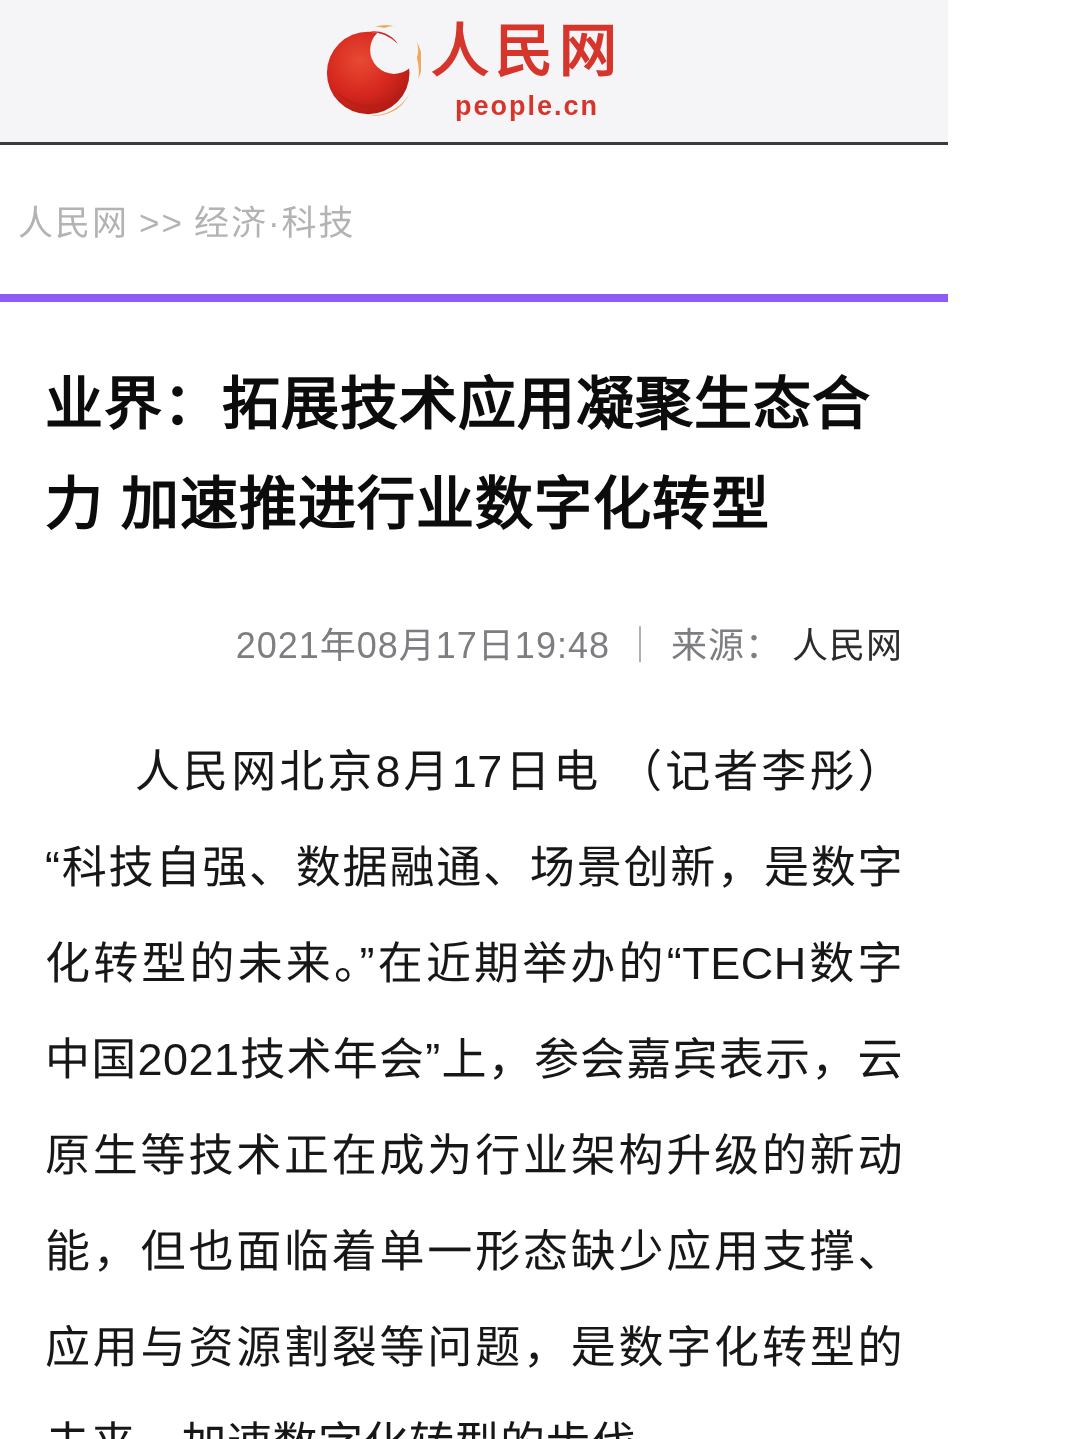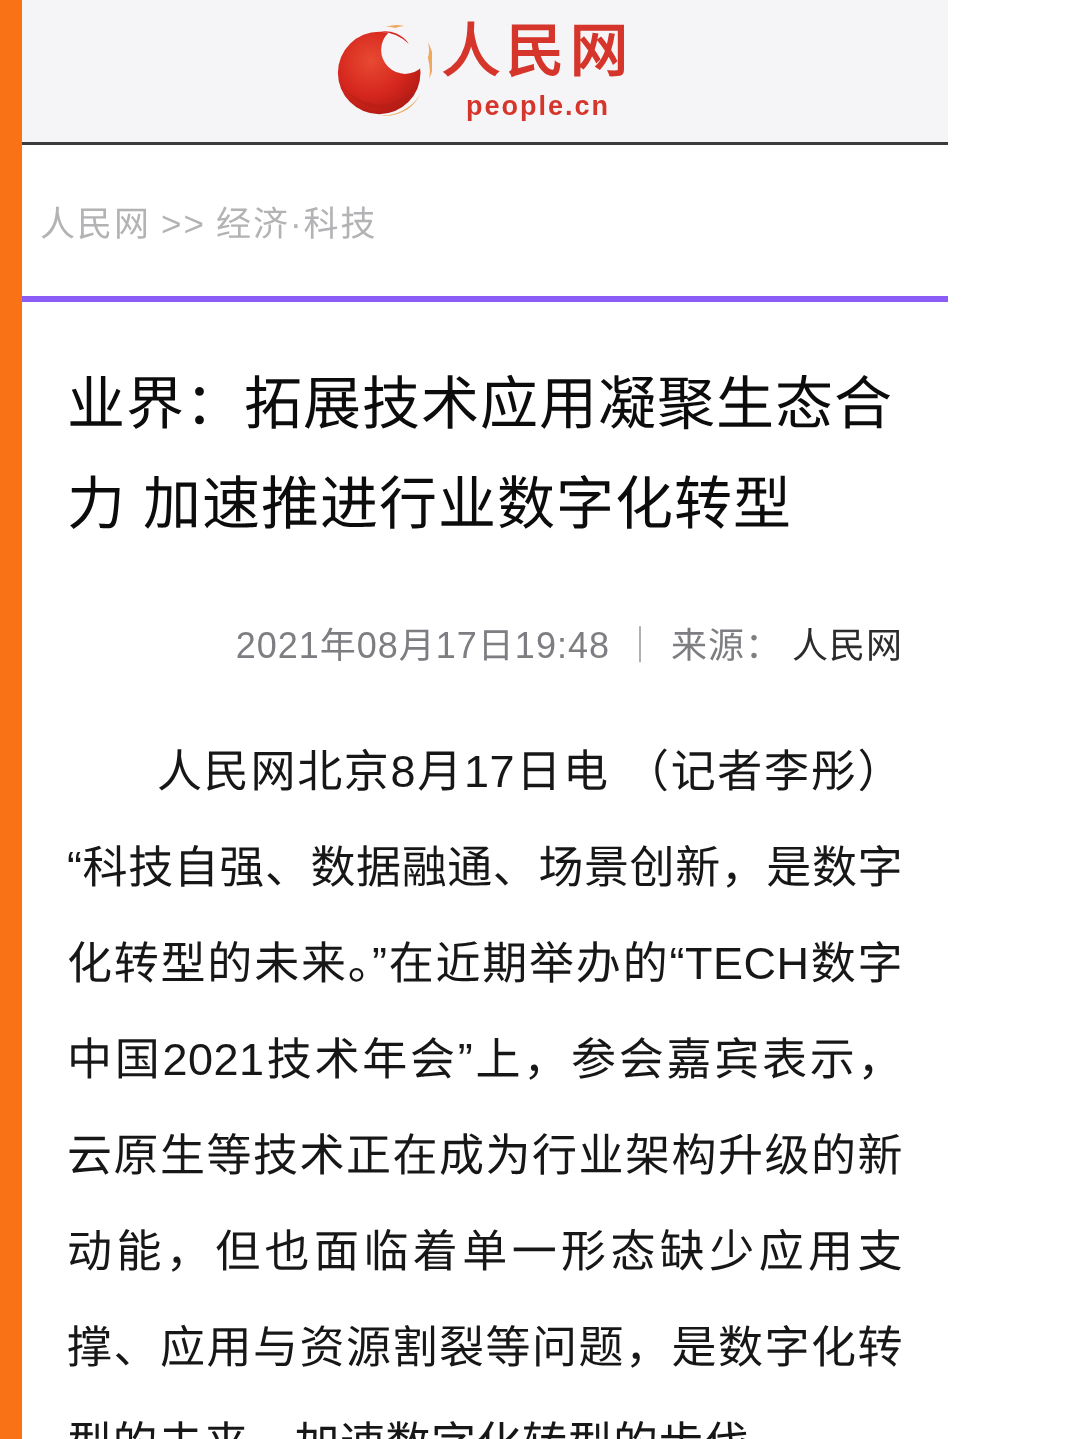--- a/index.html
+++ b/index.html
@@ -4,23 +4,22 @@
 <style>
   * { margin: 0; padding: 0; box-sizing: border-box; }
   html, body {
     width: 1080px;
     background: #ffffff;
     font-family: "Liberation Sans", "DejaVu Sans", sans-serif;
   }
   .page {
     width: 948px;
     height: 1439px;
-    background: #f97316;
+    background: #000000;
     overflow: hidden;
-    padding-left: 22px;
   }
 
   
   .site-header {
     height: 145px;
     background: #f5f5f7;
     border-bottom: 3px solid #3b3b3e;
     display: flex;
     align-items: center;
     justify-content: center;
@@ -47,21 +46,21 @@
     font-weight: 700;
     letter-spacing: 2px;
     line-height: 1;
     margin-top: 12px;
   }
 
   
   .breadcrumb-bar {
     height: 157px;
     background: #ffffff;
-    border-bottom: 6px solid #8b5cf6;
+    border-bottom: 8px solid #8b5cf6;
     display: flex;
     align-items: center;
     padding-left: 18px;
     text-align: center;
   }
   .breadcrumb {
     font-size: 35px;
     color: #b3b3b6;
     letter-spacing: 2px;
   }
@@ -73,21 +72,21 @@
   .crumb-sep { margin: 0 10px; }
 
   
   .article {
     padding: 52px 45px 40px 45px;
     background: #ffffff;
   }
   .article-title {
     font-size: 58px;
     line-height: 100px;
-    font-weight: 400;
+    font-weight: 700;
     color: #0c0c0c;
     letter-spacing: 1px;
   }
   .article-meta {
     margin-top: 62px;
     text-align: right;
     font-size: 36px;
     color: #7e7e82;
     letter-spacing: 1px;
   }

